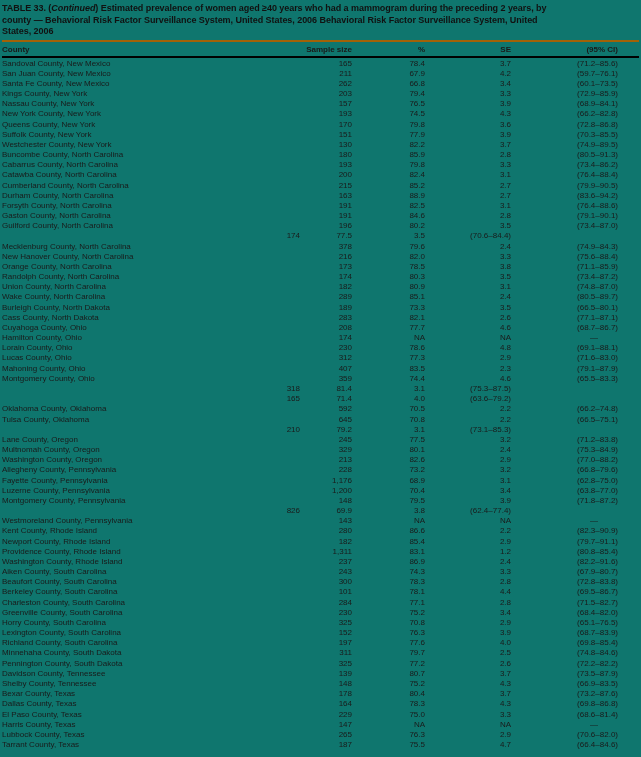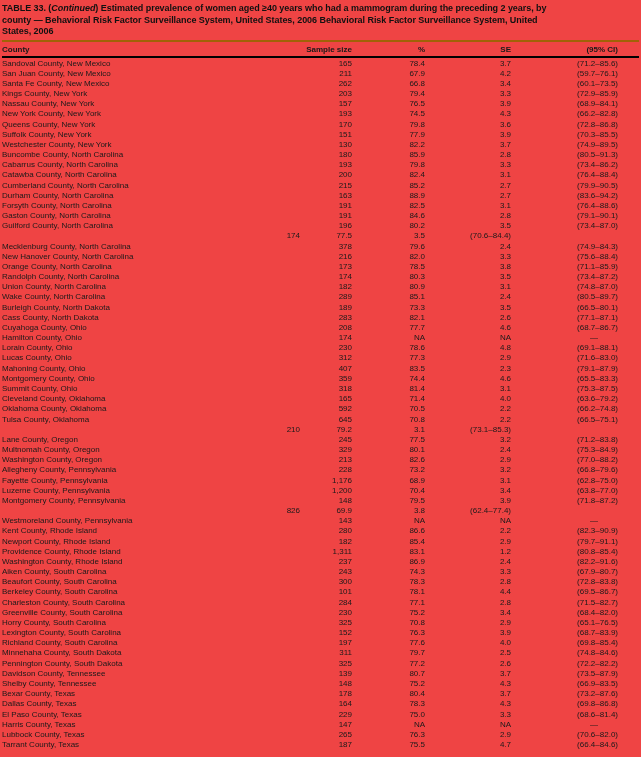--- a/index.html
+++ b/index.html
@@ -1,20 +1,20 @@
 <!DOCTYPE html>
 <html><head>
 <meta charset="utf-8">
 <style>
   html, body { margin: 0; padding: 0; background: #fff; }
   .page {
     position: relative;
     width: 641px;
     height: 757px;
-    background: #ef4444;
+    background: #0f766e;
     font-family: "Liberation Sans", sans-serif;
     color: #1a1a1a;
     box-sizing: border-box;
     padding: 3px 2px 0 2px;
     overflow: hidden;
   }
   .title {
     font-weight: bold;
     font-size: 9px;
     line-height: 11.5px;
@@ -283,28 +283,26 @@
         <div class="cell col-num">(79.1–87.9)</div>
       </div>
       <div class="row">
         <div class="cell col-county">Montgomery County, Ohio</div>
         <div class="cell col-num">359</div>
         <div class="cell col-num">74.4</div>
         <div class="cell col-num">4.6</div>
         <div class="cell col-num">(65.5–83.3)</div>
       </div>
       <div class="row">
-        <div class="cell col-county">Summit County, Ohio</div>
         <div class="cell col-num">318</div>
         <div class="cell col-num">81.4</div>
         <div class="cell col-num">3.1</div>
         <div class="cell col-num">(75.3–87.5)</div>
       </div>
       <div class="row">
-        <div class="cell col-county">Cleveland County, Oklahoma</div>
         <div class="cell col-num">165</div>
         <div class="cell col-num">71.4</div>
         <div class="cell col-num">4.0</div>
         <div class="cell col-num">(63.6–79.2)</div>
       </div>
       <div class="row">
         <div class="cell col-county">Oklahoma County, Oklahoma</div>
         <div class="cell col-num">592</div>
         <div class="cell col-num">70.5</div>
         <div class="cell col-num">2.2</div>

